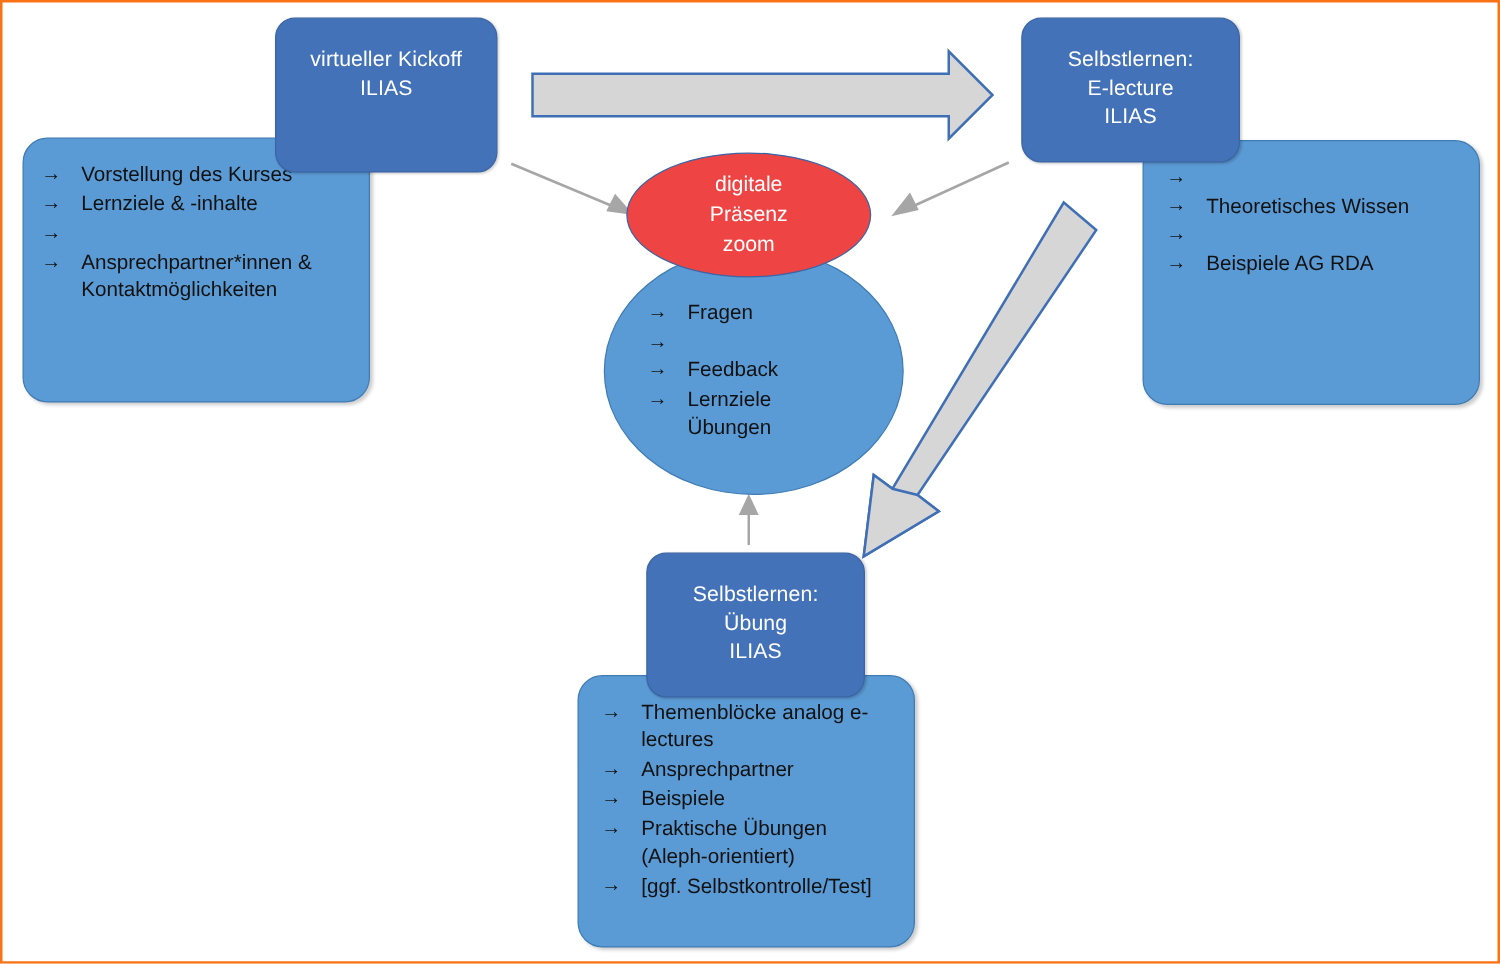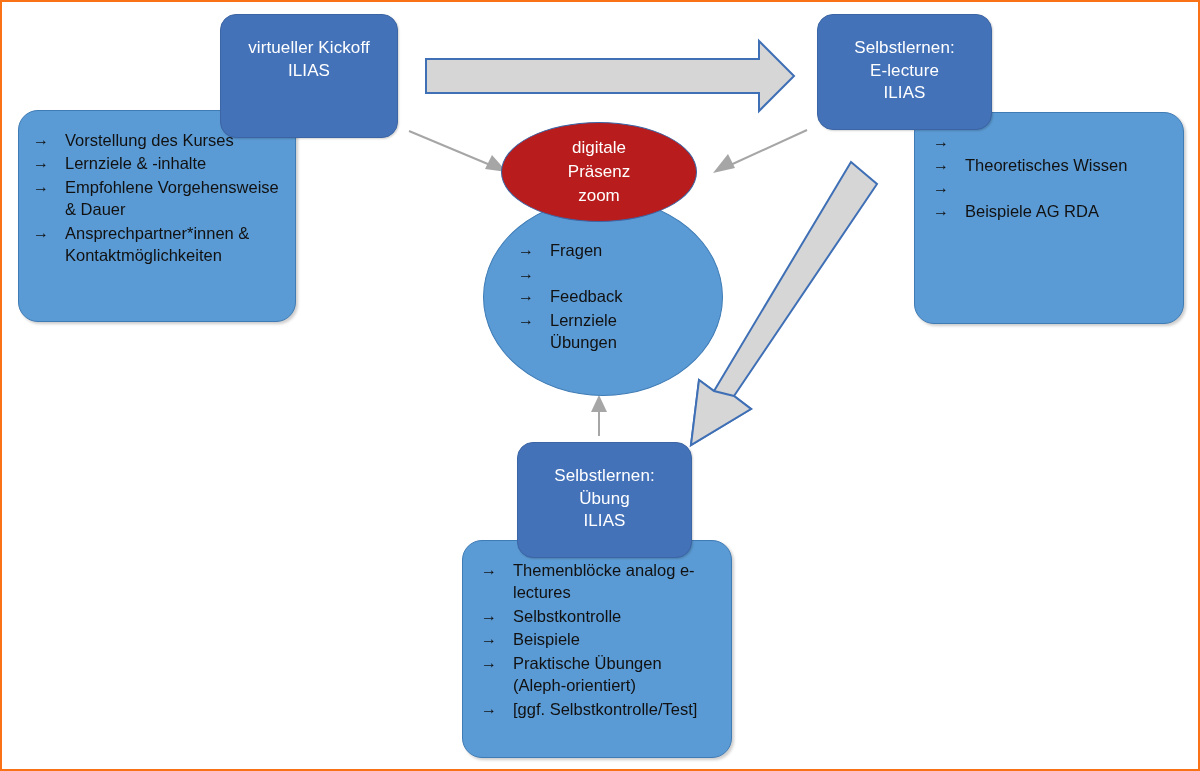--- a/index.html
+++ b/index.html
@@ -67,21 +67,21 @@
     width: 32px;
     font-size: 16px;
     line-height: 1.36;
   }
   .bullets .txt {
     flex: 1 1 auto;
   }
 
   
   .ellipse-dark {
-    background: #b91c1c;
+    background: #ef4444;
     border: 1px solid #3b65a5;
     border-radius: 50%;
     color: #ffffff;
     display: flex;
     align-items: center;
     justify-content: center;
     text-align: center;
     font-size: 17px;
     line-height: 1.42;
   }
@@ -152,21 +152,20 @@
       <li>
         <span class="arw">→</span>
         <span class="txt">Vorstellung  des Kurses</span>
       </li>
       <li>
         <span class="arw">→</span>
         <span class="txt">Lernziele &amp; -inhalte</span>
       </li>
       <li>
         <span class="arw">→</span>
-        <span class="txt">Empfohlene Vorgehensweise &amp; Dauer</span>
       </li>
       <li>
         <span class="arw">→</span>
         <span class="txt">Ansprechpartner*innen &amp; Kontaktmöglichkeiten</span>
       </li>
     </ul>
   </div>
 
   <div class="node head card-head" style="left:815px; top:12px; width:175px; height:116px;">
     <div>
@@ -232,21 +231,21 @@
   </div>
 
   <div class="node card-body" style="left:460px; top:538px; width:270px; height:218px; padding-left:18px;">
     <ul class="bullets">
       <li>
         <span class="arw">→</span>
         <span class="txt">Themenblöcke  analog e-lectures</span>
       </li>
       <li>
         <span class="arw">→</span>
-        <span class="txt">Selbstkontrolle</span>
+        <span class="txt">Ansprechpartner</span>
       </li>
       <li>
         <span class="arw">→</span>
         <span class="txt">Beispiele</span>
       </li>
       <li>
         <span class="arw">→</span>
         <span class="txt">Praktische Übungen (Aleph-orientiert)</span>
       </li>
       <li>

